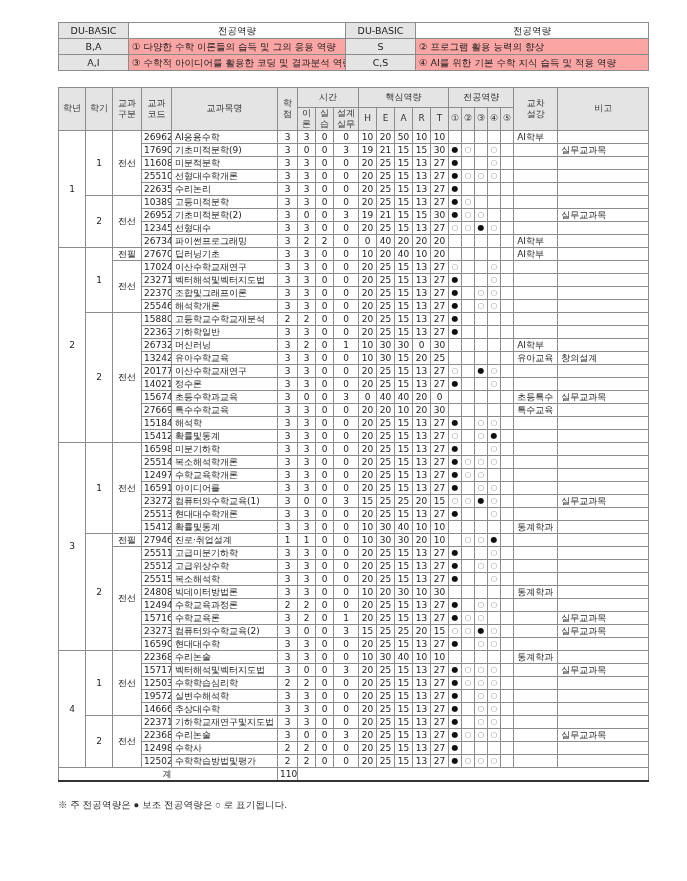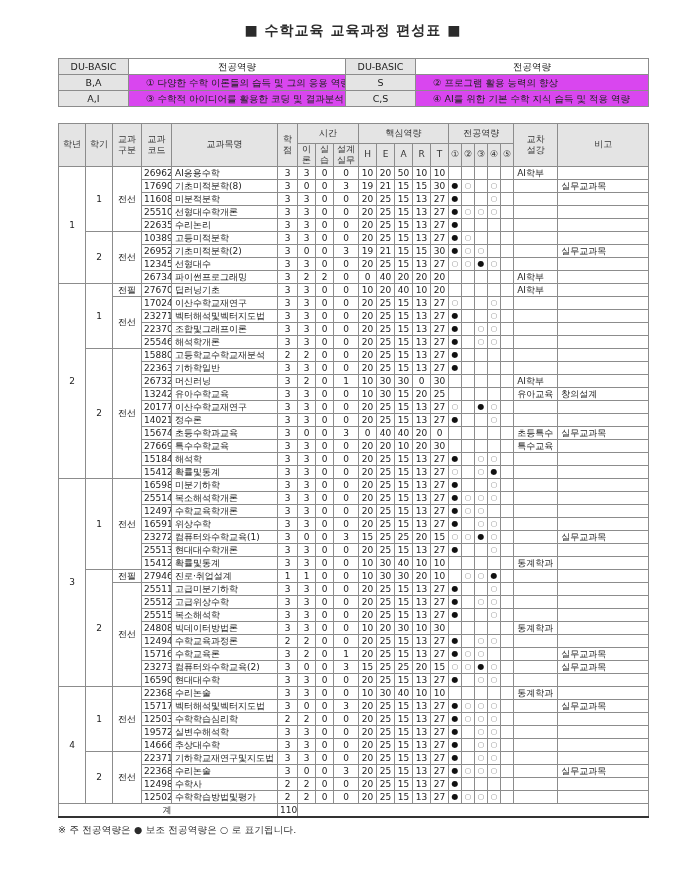--- a/index.html
+++ b/index.html
@@ -18,39 +18,38 @@
     border:1px solid #8c8c8c;
     font-size:9px;line-height:1.2;
     padding:0 2px;text-align:center;vertical-align:middle;
     overflow:hidden;white-space:nowrap;
   }
   th{white-space:pre-line;font-weight:normal;background:#e4e4e4;color:#333;}
   
   .basic-table{margin-bottom:16px;border:1.5px solid #4a4a4a;}
   .basic-table td{height:15px;font-size:9.5px;}
   .basic-table .key{background:#e4e4e4;}
-  .basic-table .desc{text-align:left;padding-left:17px;background:#d946ef;}
+  .basic-table .desc{text-align:left;padding-left:3px;background:#fca5a5;}
   
   .main-table{border:1.5px solid #4a4a4a;border-bottom:2px solid #333;}
   .main-table thead th{height:19px;}
   .main-table tbody td{height:12px;line-height:12px;background:#fff;}
   .main-table td.tl{text-align:left;padding-left:3px;}
   .main-table td.solid{color:#111;font-size:8px;}
   .main-table td.hollow{color:#999;font-size:8px;}
   .main-table td.total{letter-spacing:2px;}
   .footnote{
-    margin-top:6px;font-size:9.5px;color:#2b2b2b;letter-spacing:0.2px;
+    margin-top:17px;font-size:9.5px;color:#2b2b2b;letter-spacing:0.2px;font-family:Liberation Serif, serif;
   }
 </style>
 </head>
 <body>
 
 <div class="page">
 
-  <div class="title">■  수학교육  교육과정  편성표  ■</div>
 
   <table class="basic-table">
     <colgroup>
         <col style="width:70px">
         <col style="width:217px">
         <col style="width:70px">
         <col style="width:233px">
       </colgroup>
     <tbody>
       <tr>
@@ -154,21 +153,21 @@
           <td class="solid"></td>
           <td class="solid"></td>
           <td class="solid"></td>
           <td class="solid"></td>
           <td class="solid"></td>
           <td class="tl">AI학부</td>
           <td class="tl"></td>
         </tr>
         <tr>
           <td>17690</td>
-          <td class="tl">기초미적분학(8)</td>
+          <td class="tl">기초미적분학(9)</td>
           <td>3</td>
           <td>0</td>
           <td>0</td>
           <td>3</td>
           <td>19</td>
           <td>21</td>
           <td>15</td>
           <td>15</td>
           <td>30</td>
           <td class="solid">●</td>
@@ -685,21 +684,21 @@
           <td class="solid">●</td>
           <td class="hollow">○</td>
           <td class="hollow">○</td>
           <td class="solid"></td>
           <td class="solid"></td>
           <td class="tl"></td>
           <td class="tl"></td>
         </tr>
         <tr>
           <td>16591</td>
-          <td class="tl">위상수학</td>
+          <td class="tl">아이디어를</td>
           <td>3</td>
           <td>3</td>
           <td>0</td>
           <td>0</td>
           <td>20</td>
           <td>25</td>
           <td>15</td>
           <td>13</td>
           <td>27</td>
           <td class="solid">●</td>

